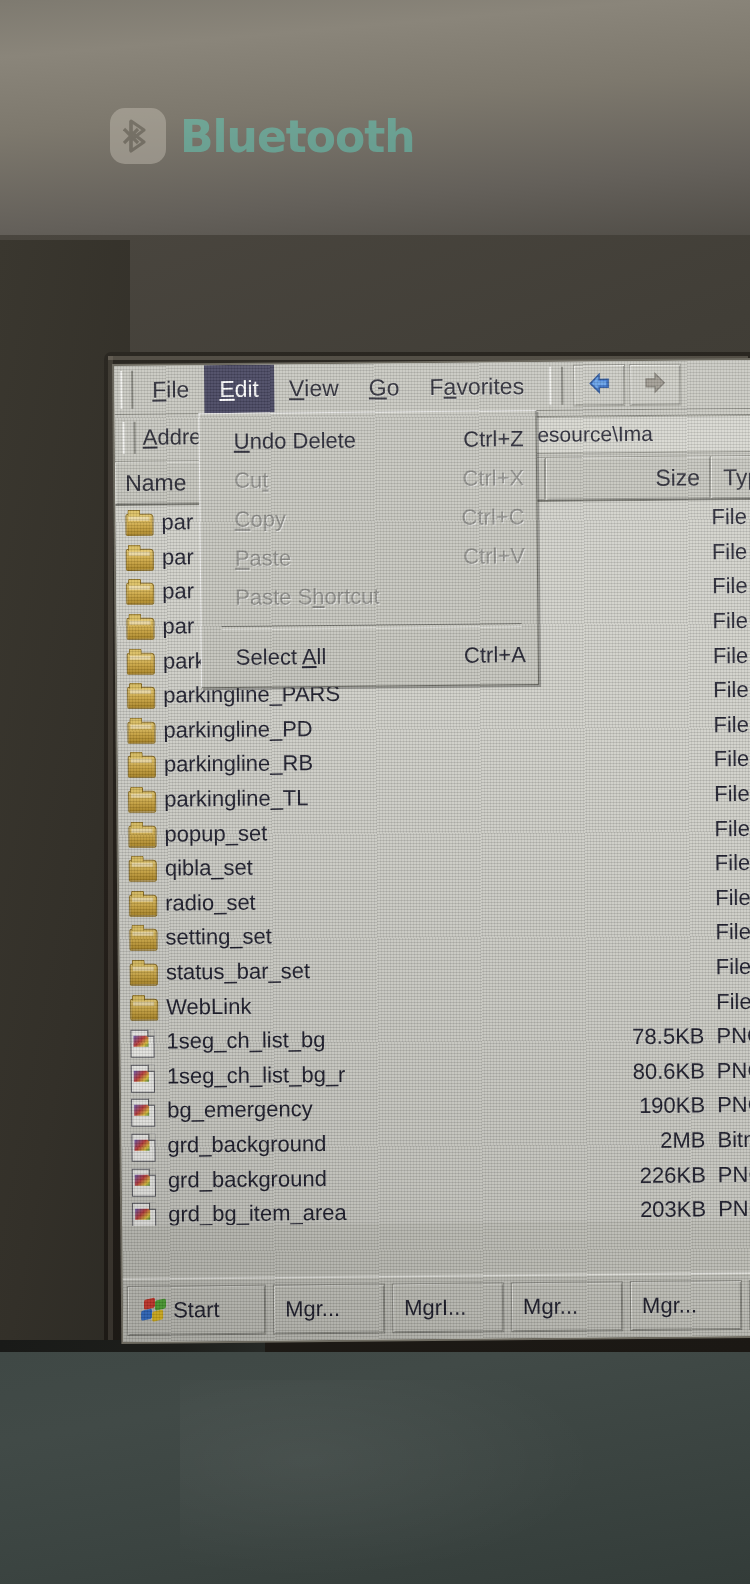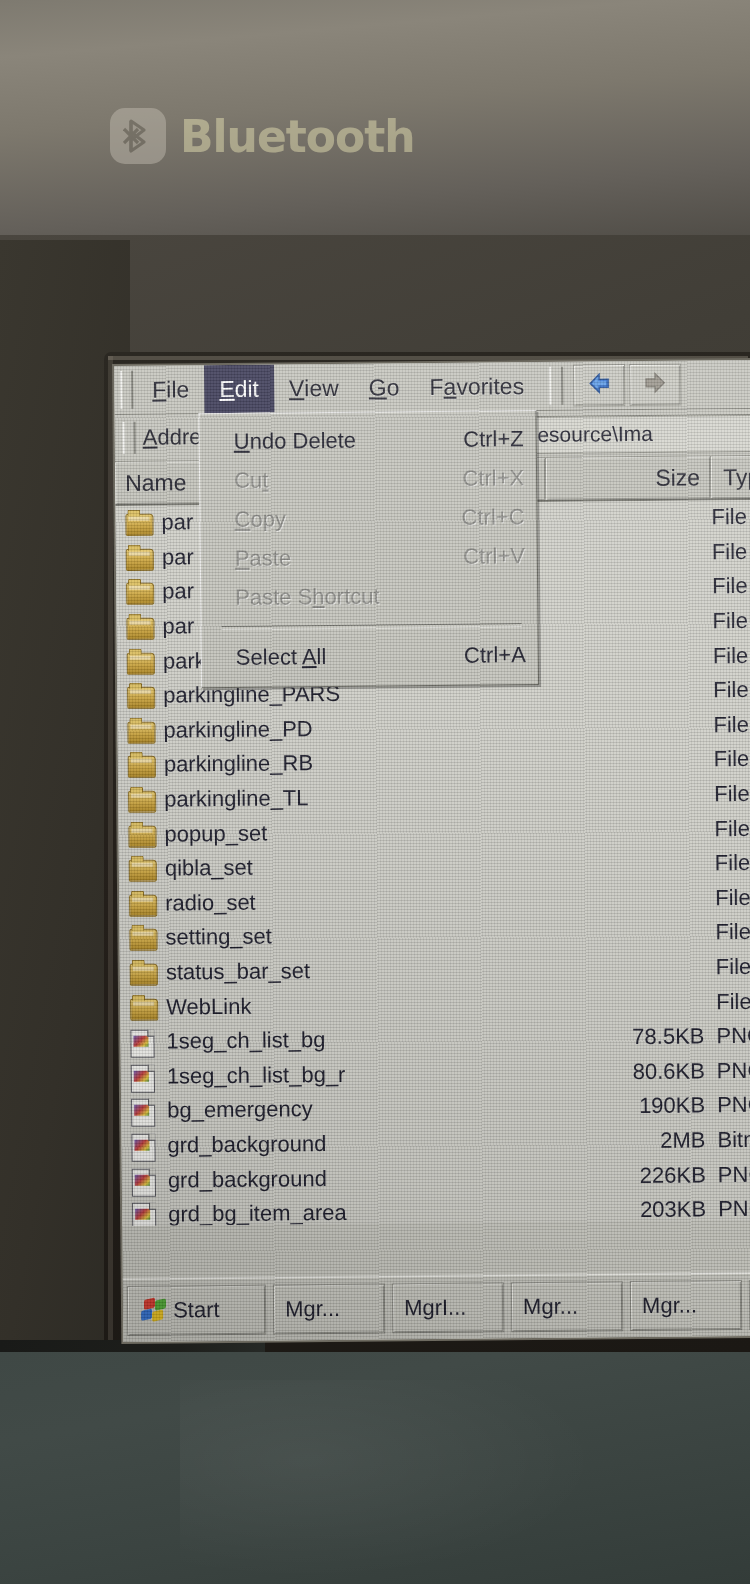--- a/index.html
+++ b/index.html
@@ -55,21 +55,21 @@
     position:absolute;left:110px;top:108px;display:flex;align-items:center;gap:14px;
     opacity:.40;
   }
   .bt-mark{
     width:56px;height:56px;border-radius:15px;background:#cfc9bd;
     position:relative;flex:0 0 auto;
   }
   .bt-mark svg{position:absolute;left:13px;top:9px;}
   .bt-word{
     font-family:"DejaVu Sans", sans-serif;font-weight:bold;font-size:44px;
-    color:#fef9c3;letter-spacing:-1px;
+    color:#5eead4;letter-spacing:-1px;
   }
 
   
   #explorer{
     position:absolute;left:114px;top:366px;width:660px;height:976px;
     background:#c8c8c0;
     transform:rotate(-0.55deg);
     transform-origin:0 0;
     box-shadow:0 0 0 2px #6d6a60;
     overflow:hidden;

